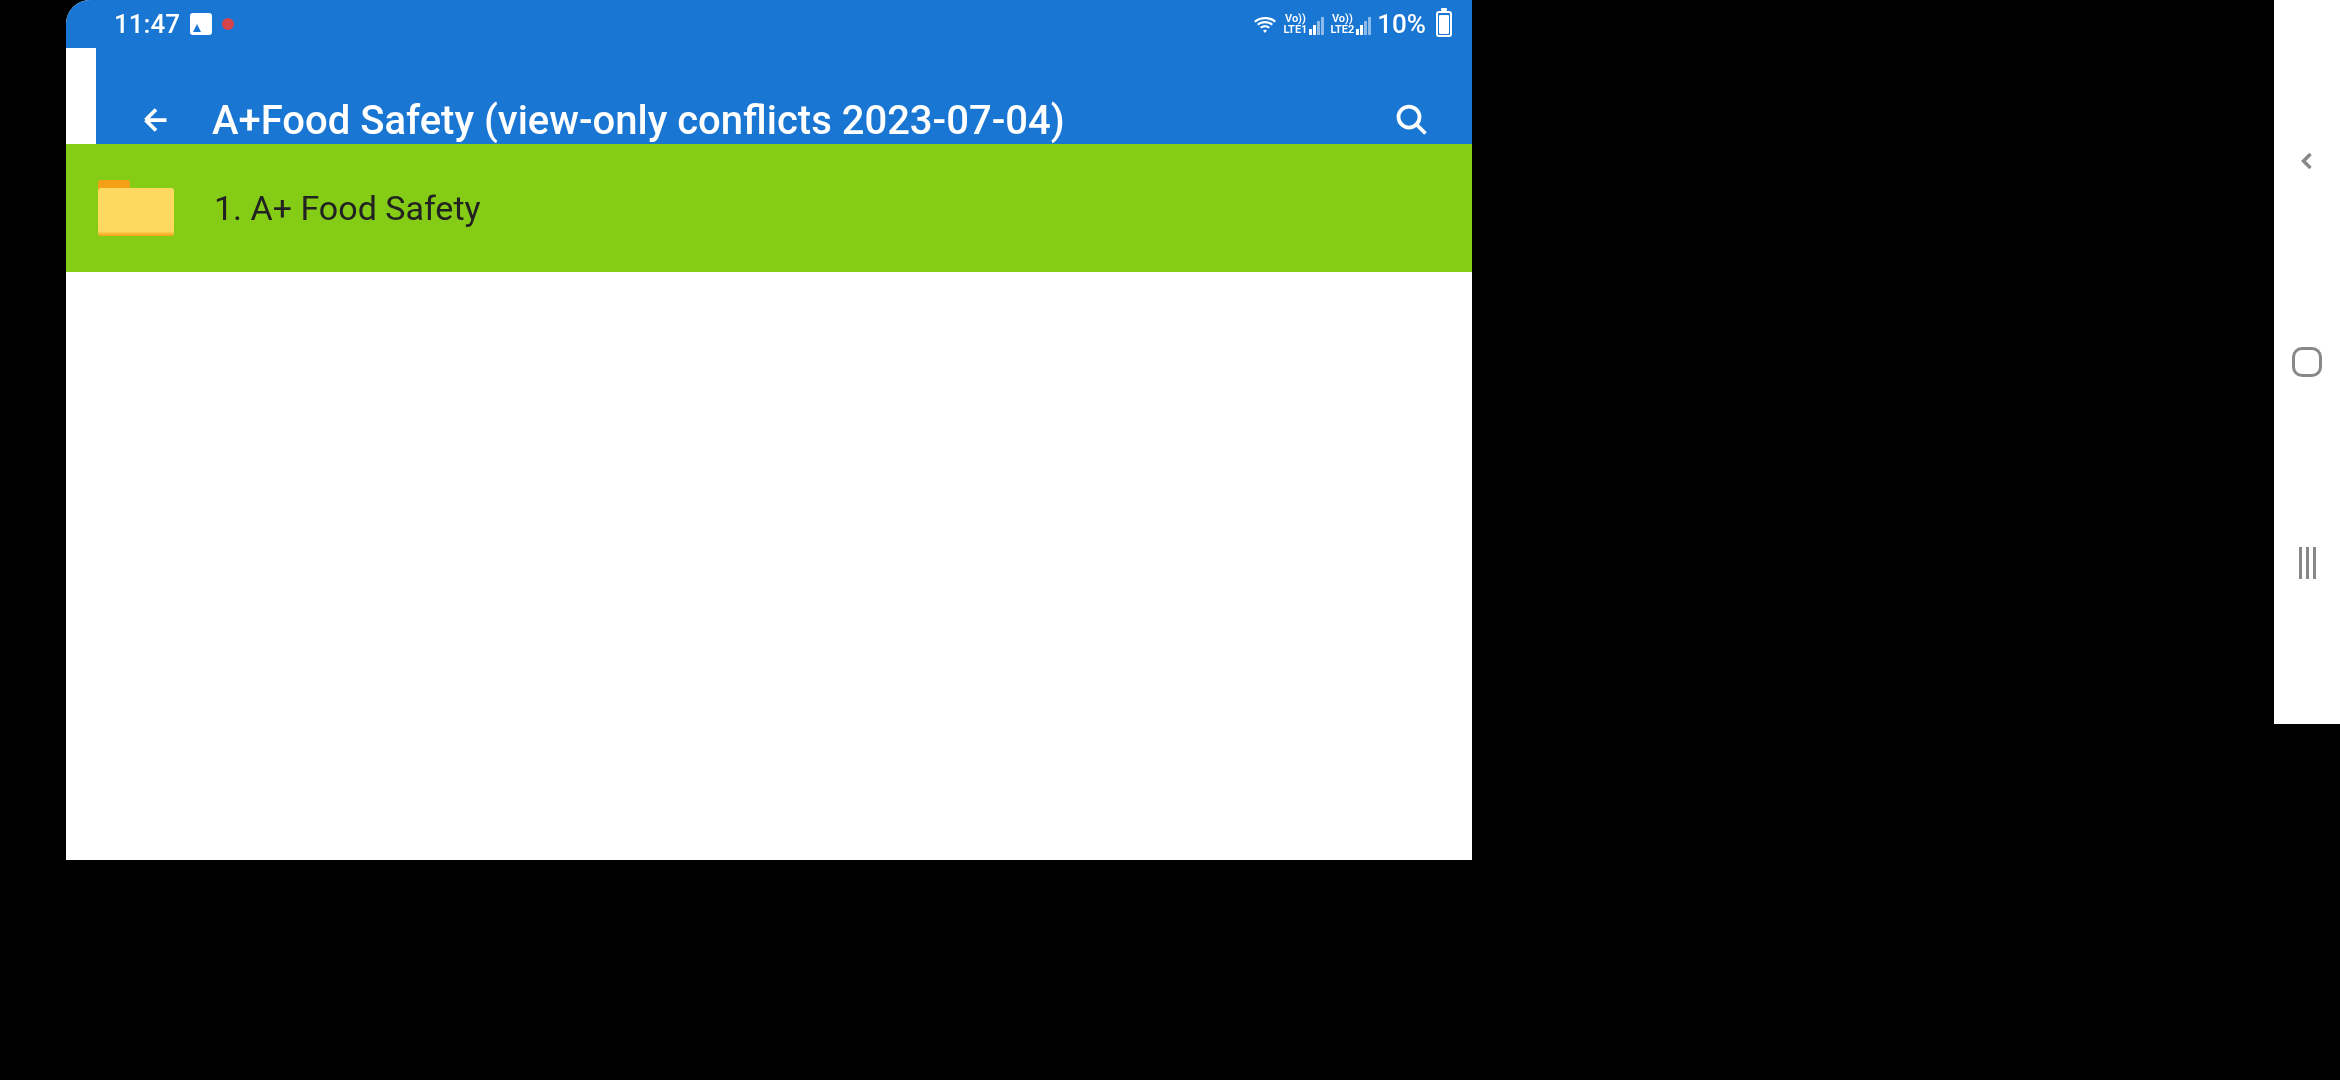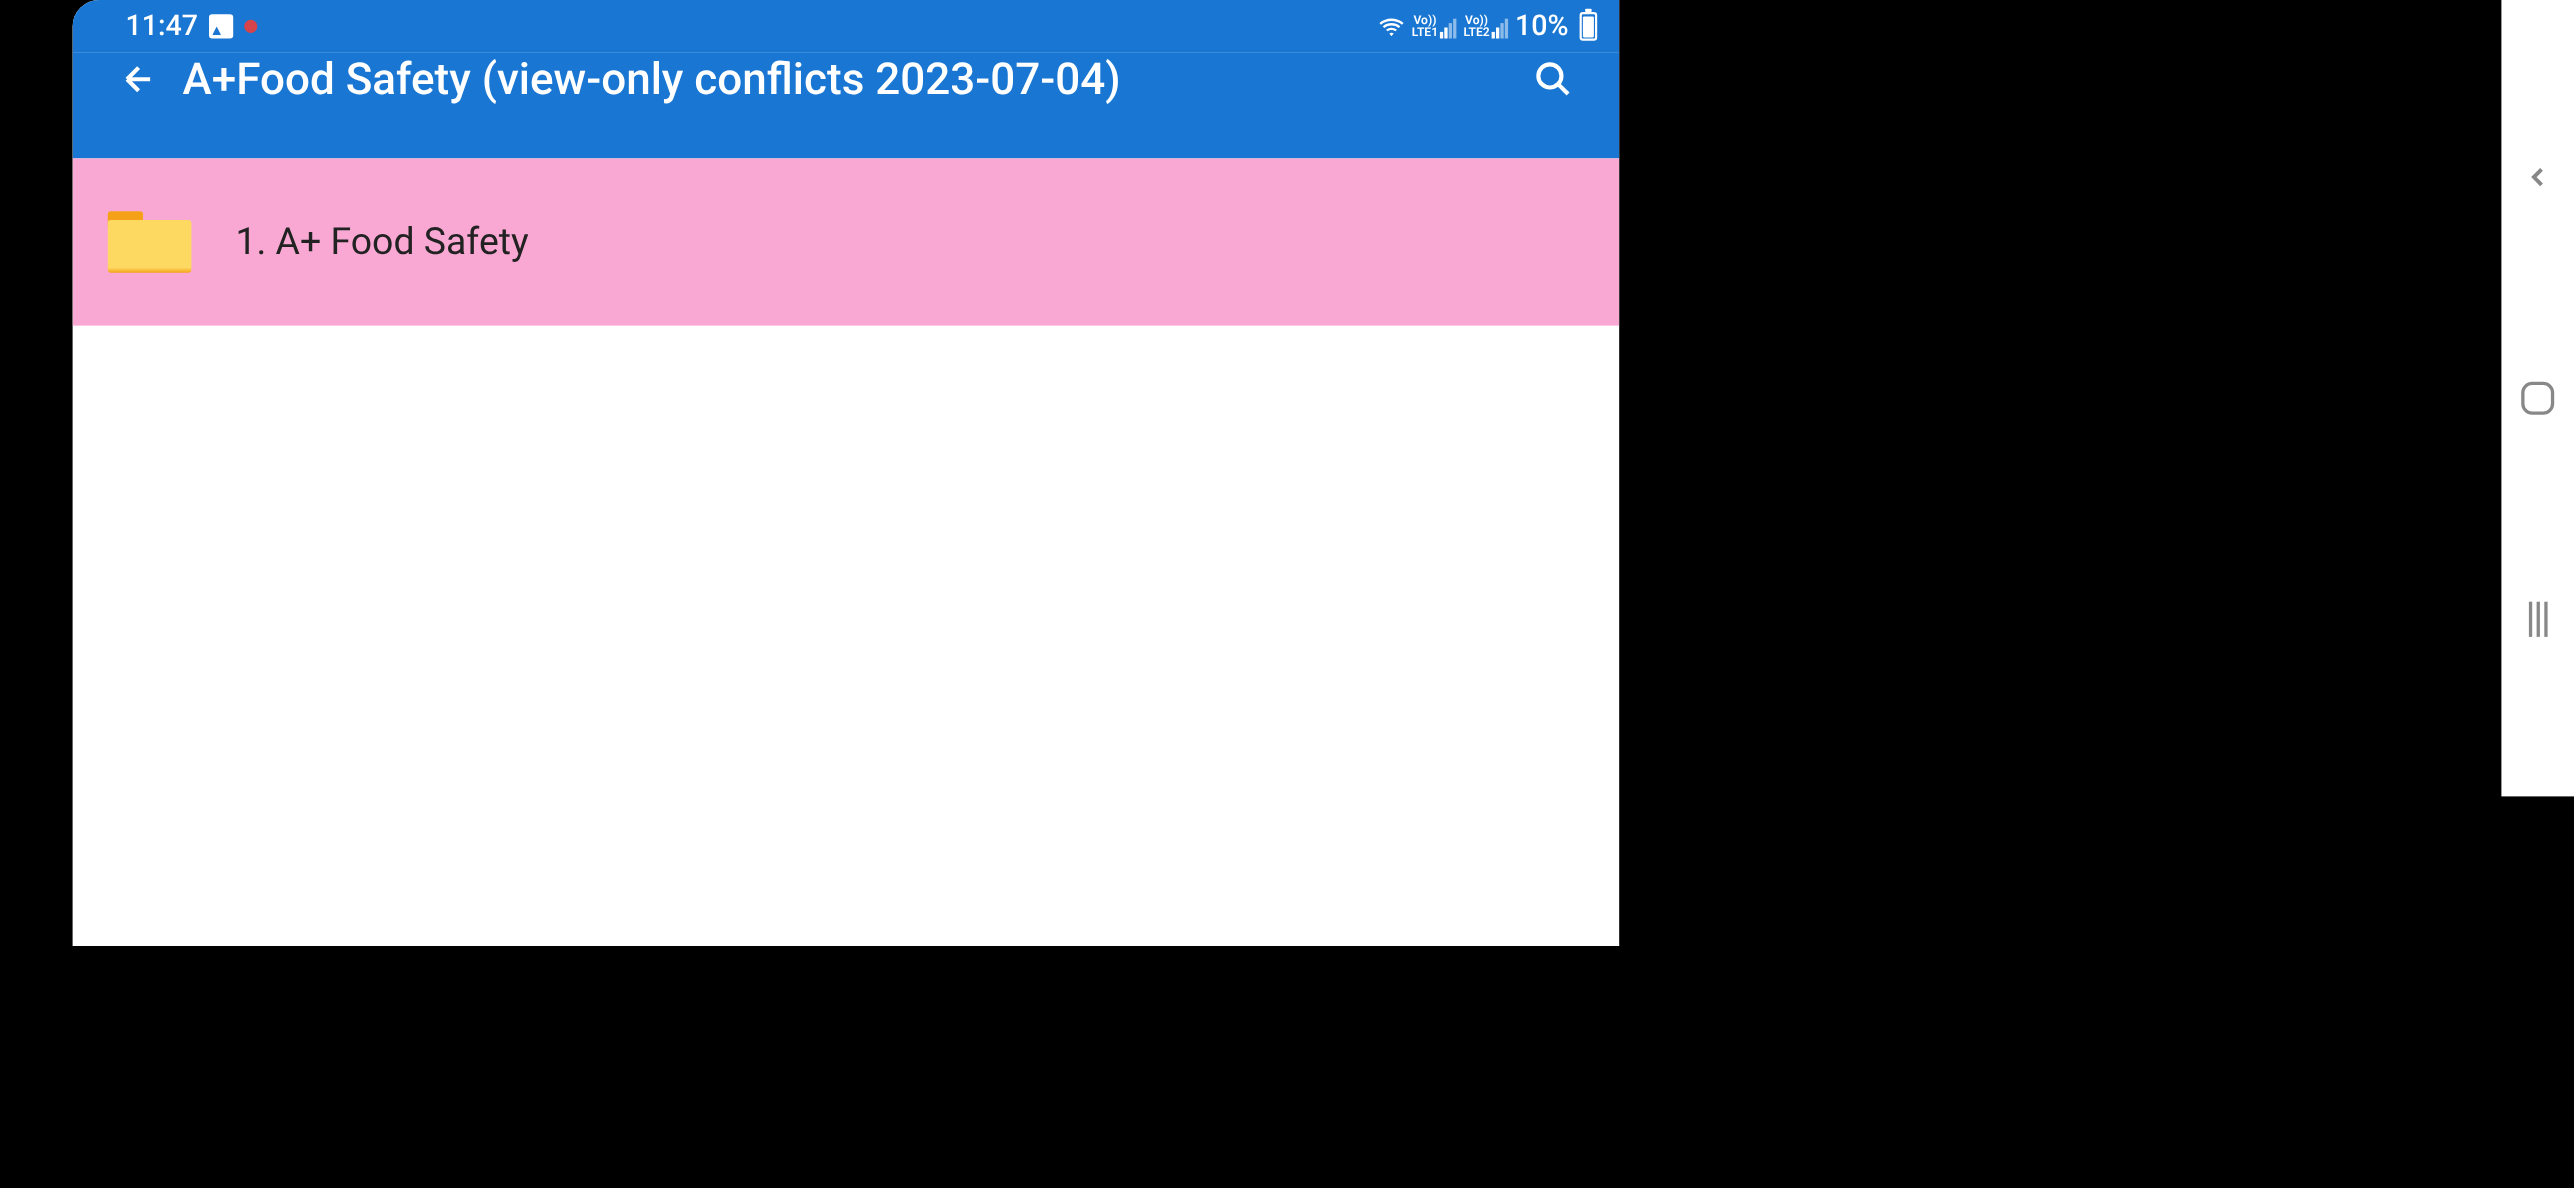--- a/index.html
+++ b/index.html
@@ -143,23 +143,24 @@
       right: 1px;
       height: 85%;
       background: #fff;
       border-radius: 1px;
     }
     
     .app-header {
       height: 96px;
       background: #1976d2;
       display: flex;
-      align-items: flex-start;
+      align-items: flex-end;
       padding: 0 20px;
-      gap: 16px;
+      gap: 32px;
+      margin-left: 30px;
     }
     
     .back-button {
       color: #fff;
       display: flex;
       align-items: center;
       justify-content: center;
       width: 48px;
       height: 48px;
       cursor: pointer;
@@ -178,22 +179,22 @@
       display: flex;
       align-items: center;
       justify-content: center;
       width: 48px;
       height: 48px;
       cursor: pointer;
       margin-right: 16px;
     }
     
     .content-area {
-      background: #f9a8d4;
-      padding: 36px 0;
+      background: #84cc16;
+      padding: 24px 0;
     }
     
     .folder-item {
       display: flex;
       align-items: center;
       padding: 12px 32px;
       gap: 40px;
       cursor: pointer;
     }
     

